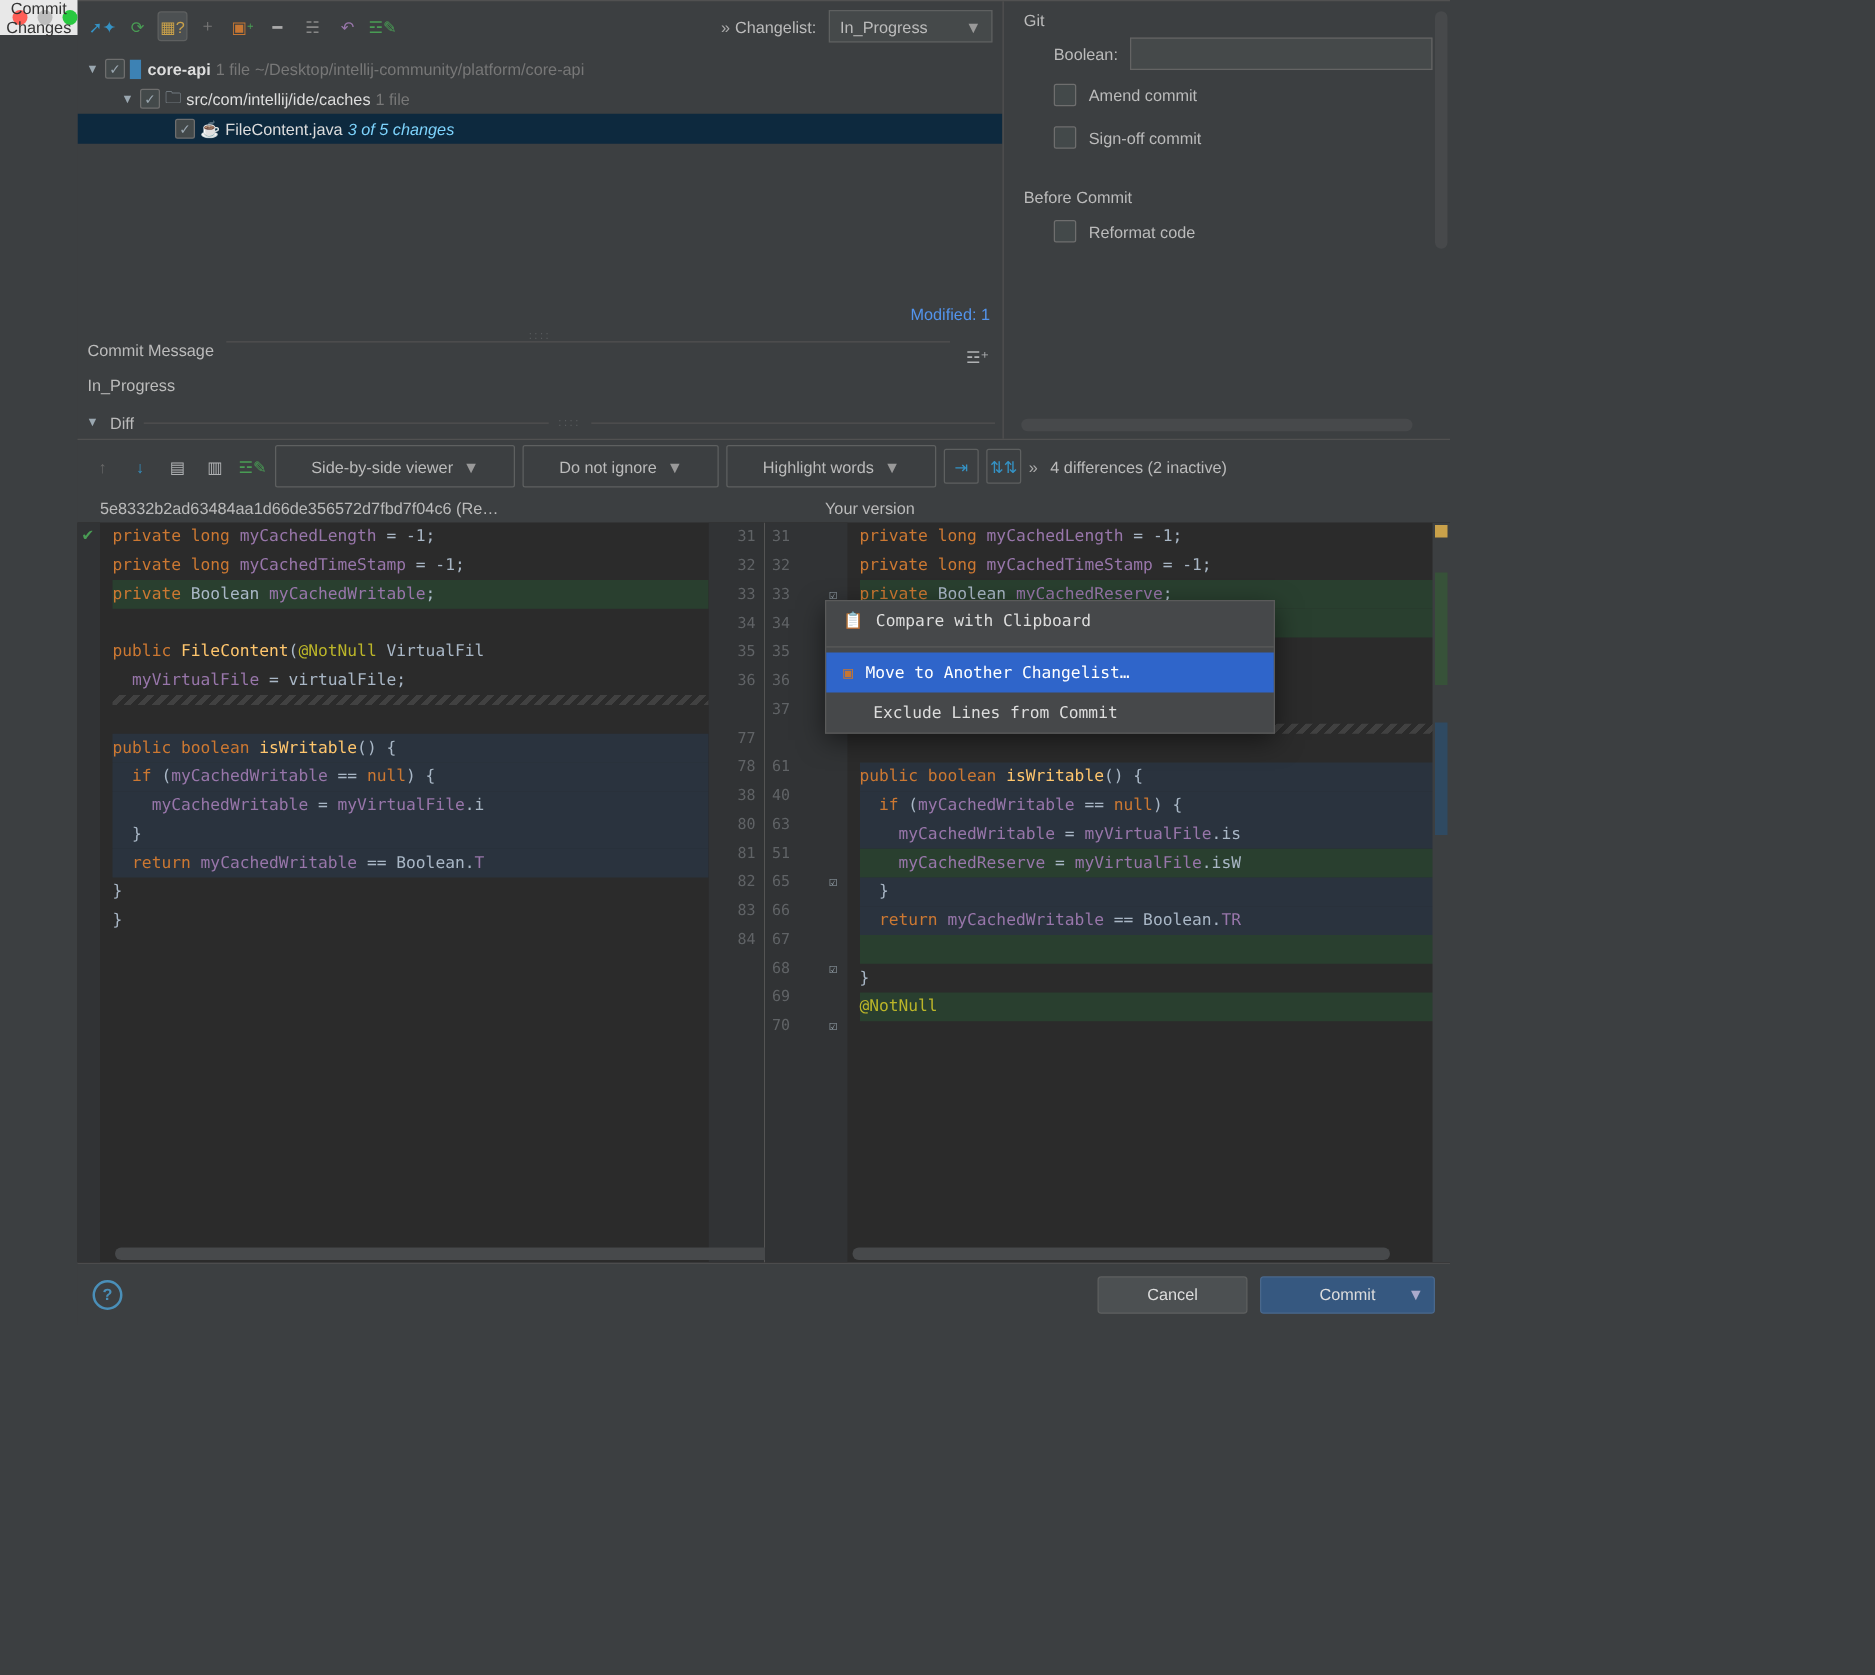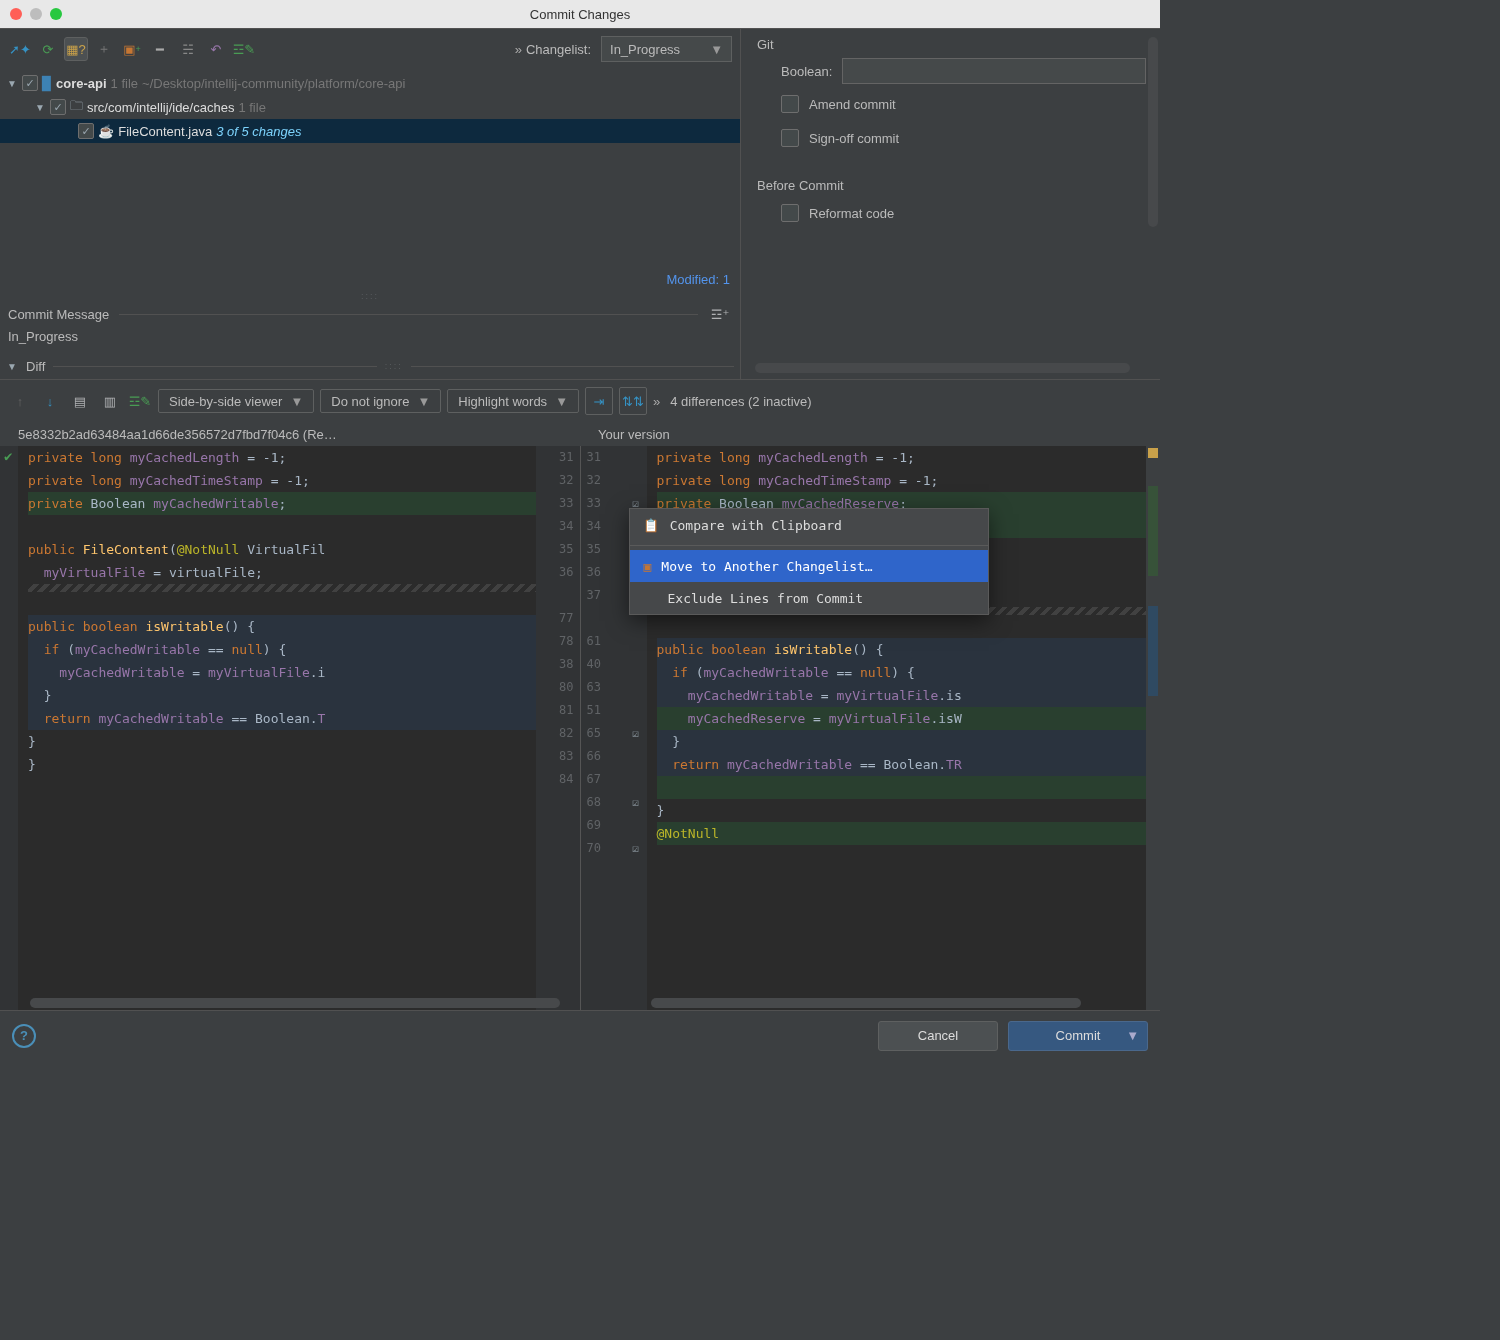--- a/index.html
+++ b/index.html
@@ -1,17 +1,17 @@
 <!DOCTYPE html>
 <html><head>
 <meta charset="utf-8">
 <style>
 html,body{margin:0;padding:0;background:#3c3f41;color:#bbbbbb;font-family:-apple-system,BlinkMacSystemFont,"Segoe UI","Lucida Grande",sans-serif;font-size:13px;overflow:hidden}
 *{box-sizing:border-box}
-.win{width:1160px;height:1060px;display:flex;flex-direction:column}
+.win{width:1160px;height:1060px;display:flex;flex-direction:row}
 .titlebar{height:28px;background:#e8e8e8;display:flex;align-items:center;position:relative}
 .lights{display:flex;gap:8px;padding-left:10px}
 .light{width:12px;height:12px;border-radius:50%}
 .title{position:absolute;left:0;right:0;text-align:center;color:#333;font-size:13px}
 .body{flex:1;display:flex;flex-direction:column;background:#3c3f41;border-top:1px solid #515151}
 .top{display:flex;min-height:350px}
 .left-top{width:740px;display:flex;flex-direction:column}
 .toolbar{height:40px;display:flex;align-items:center;gap:4px;padding:0 8px}
 .tb-ico{width:24px;height:24px;display:inline-flex;align-items:center;justify-content:center;color:#afb1b3;border-radius:3px}
 .tb-ico.sel{background:#4c5052;border:1px solid #5e6060}
@@ -19,34 +19,34 @@
 .cl-lbl{color:#bbb;margin-right:6px}
 .cl-sel{background:#45494a;border:1px solid #5e6060;height:26px;display:flex;align-items:center;padding:0 8px;gap:30px;color:#bbb}
 .tree{flex:1;padding:2px 0;overflow:hidden}
 .tree-row{height:24px;display:flex;align-items:center;padding-left:6px;gap:4px}
 .tree-row.sel{background:#0d293e}
 .chk{width:16px;height:16px;border:1px solid #6e6e6e;background:#43494a;border-radius:2px;display:inline-flex;align-items:center;justify-content:center;color:#9aa7b0;font-size:11px}
 .twisty{color:#9aa7b0;font-size:10px;width:12px;text-align:center}
 .folder{color:#9aa7b0}
 .mod-line{text-align:right;padding:4px 10px;color:#5394ec}
 .grip{height:10px;text-align:center;color:#5a5d5f;font-size:9px;letter-spacing:2px}
-.cm-row{height:26px;display:flex;align-items:center;padding:0 8px;gap:10px}
+.cm-row{height:26px;display:flex;padding:0 8px;gap:10px}
 .cm-row .line{flex:1;border-top:1px solid #515151}
 .cm-in{height:26px;padding:2px 8px;color:#bbb}
 .diff-hdr{height:26px;display:flex;align-items:center;padding:0 6px;gap:8px}
 .right-top{flex:1;border-left:1px solid #515151;padding:8px 14px 8px 16px;display:flex;flex-direction:column;gap:6px;position:relative}
 .sec-t{color:#bbb;font-size:13px}
 .field-row{display:flex;align-items:center;gap:10px;padding-left:24px}
 .inp{flex:1;height:26px;background:#45494a;border:1px solid #646464}
 .cbrow{display:flex;align-items:center;gap:10px;padding-left:24px;height:28px}
 .cb{width:18px;height:18px;border:1px solid #6e6e6e;border-radius:2px;background:#43494a}
 .thin-scroll{position:absolute;right:2px;top:8px;width:10px;height:190px;background:#47494b;border-radius:5px}
 .diff-area{flex:1;display:flex;flex-direction:column;border-top:1px solid #515151}
 .diff-tb{height:42px;display:flex;align-items:center;gap:6px;padding:0 8px}
-.dd{background:#3c3f41;border:1px solid #5e6060;height:24px;display:flex;align-items:center;padding:0 10px;gap:8px;color:#bbb;border-radius:2px}
+.dd{background:#3c3f41;border:1px solid #5e6060;height:34px;display:flex;align-items:center;padding:0 28px;gap:8px;color:#bbb;border-radius:2px}
 .ico-b{width:28px;height:28px;border:1px solid transparent;display:inline-flex;align-items:center;justify-content:center;color:#afb1b3;border-radius:2px}
 .ico-b.box{border-color:#5e6060}
 .diff-count{color:#bbb;margin-left:4px}
 .diff-titles{display:flex;height:24px}
 .diff-titles>div{padding:0 18px;color:#bbb;display:flex;align-items:center}
 .panes{flex:1;display:flex;position:relative;background:#2b2b2b;font-family:Menlo,Consolas,monospace;font-size:13px;overflow:hidden}
 .gut{width:44px;background:#313335;color:#606366;text-align:right;padding-right:6px;line-height:23px;font-size:12px}
 .code{flex:1;line-height:23px;white-space:pre;overflow:hidden;padding-left:10px;color:#a9b7c6}
 .code .kw{color:#cc7832}
 .code .fn{color:#ffc66d}

